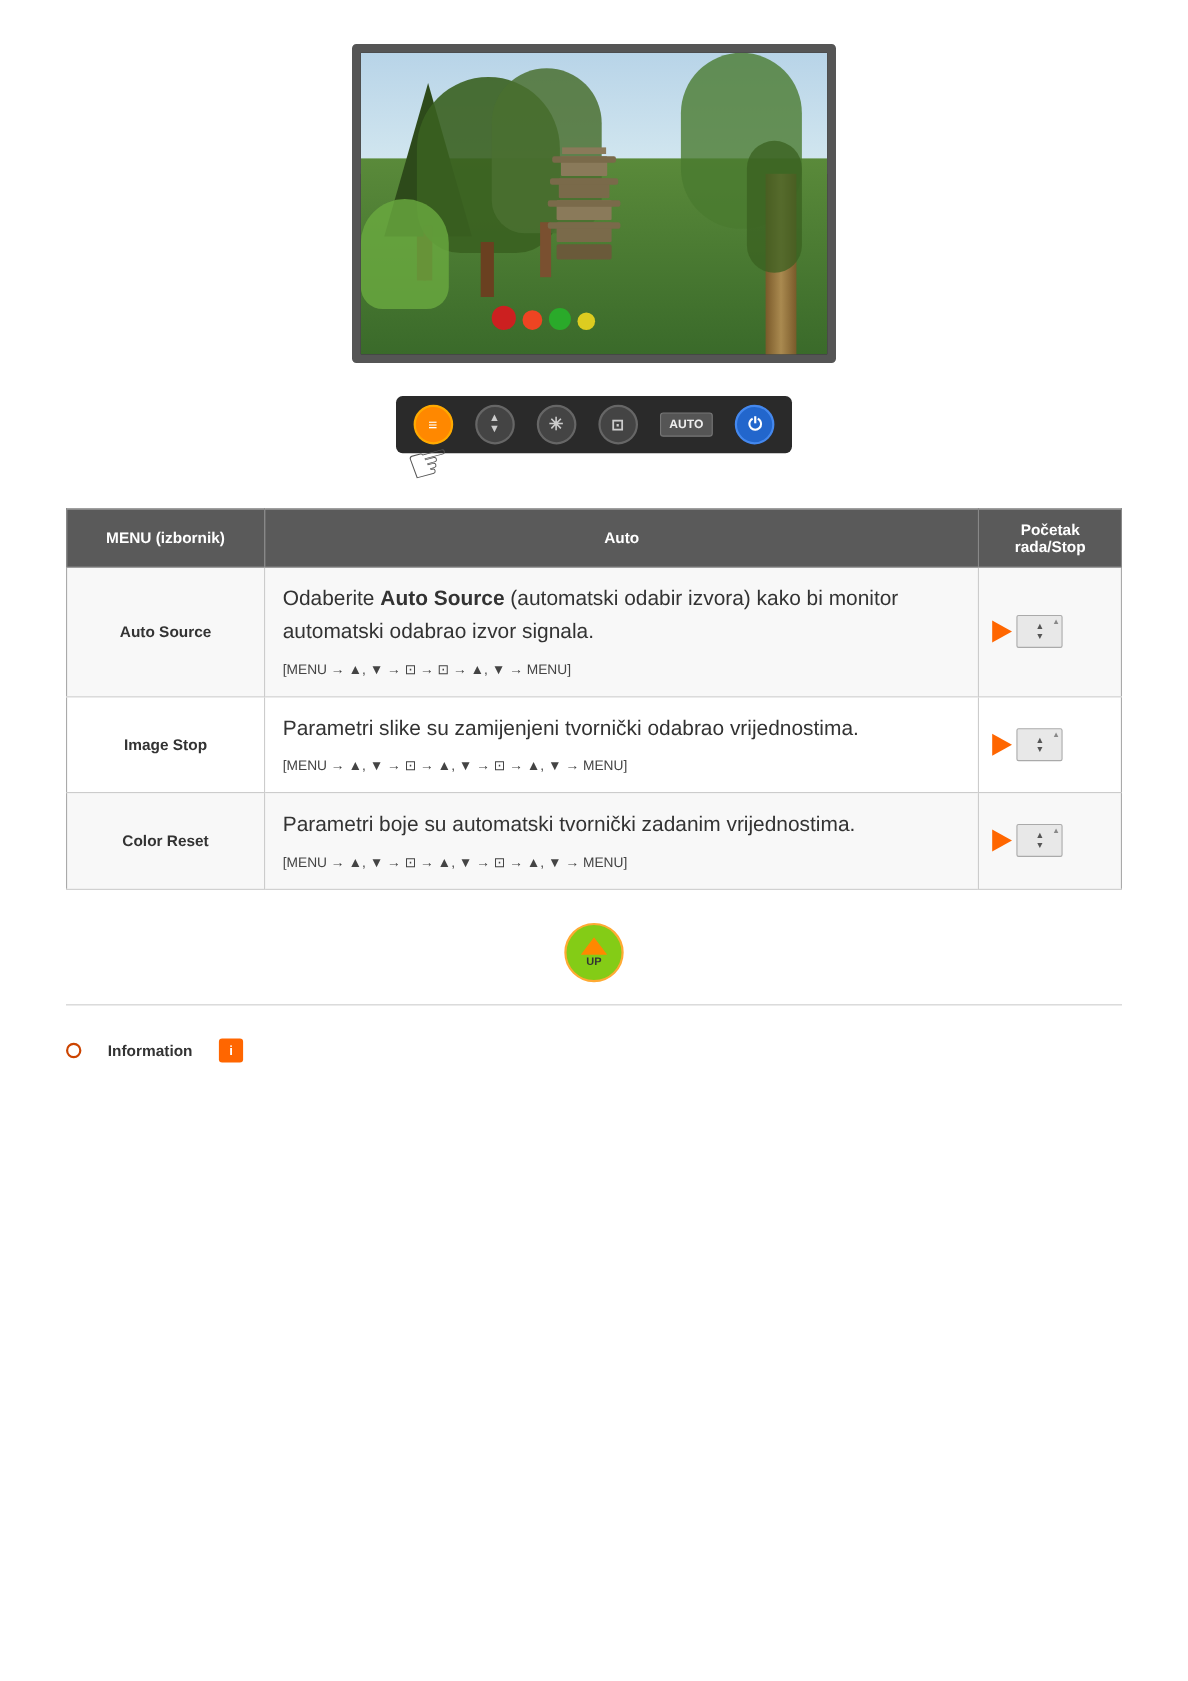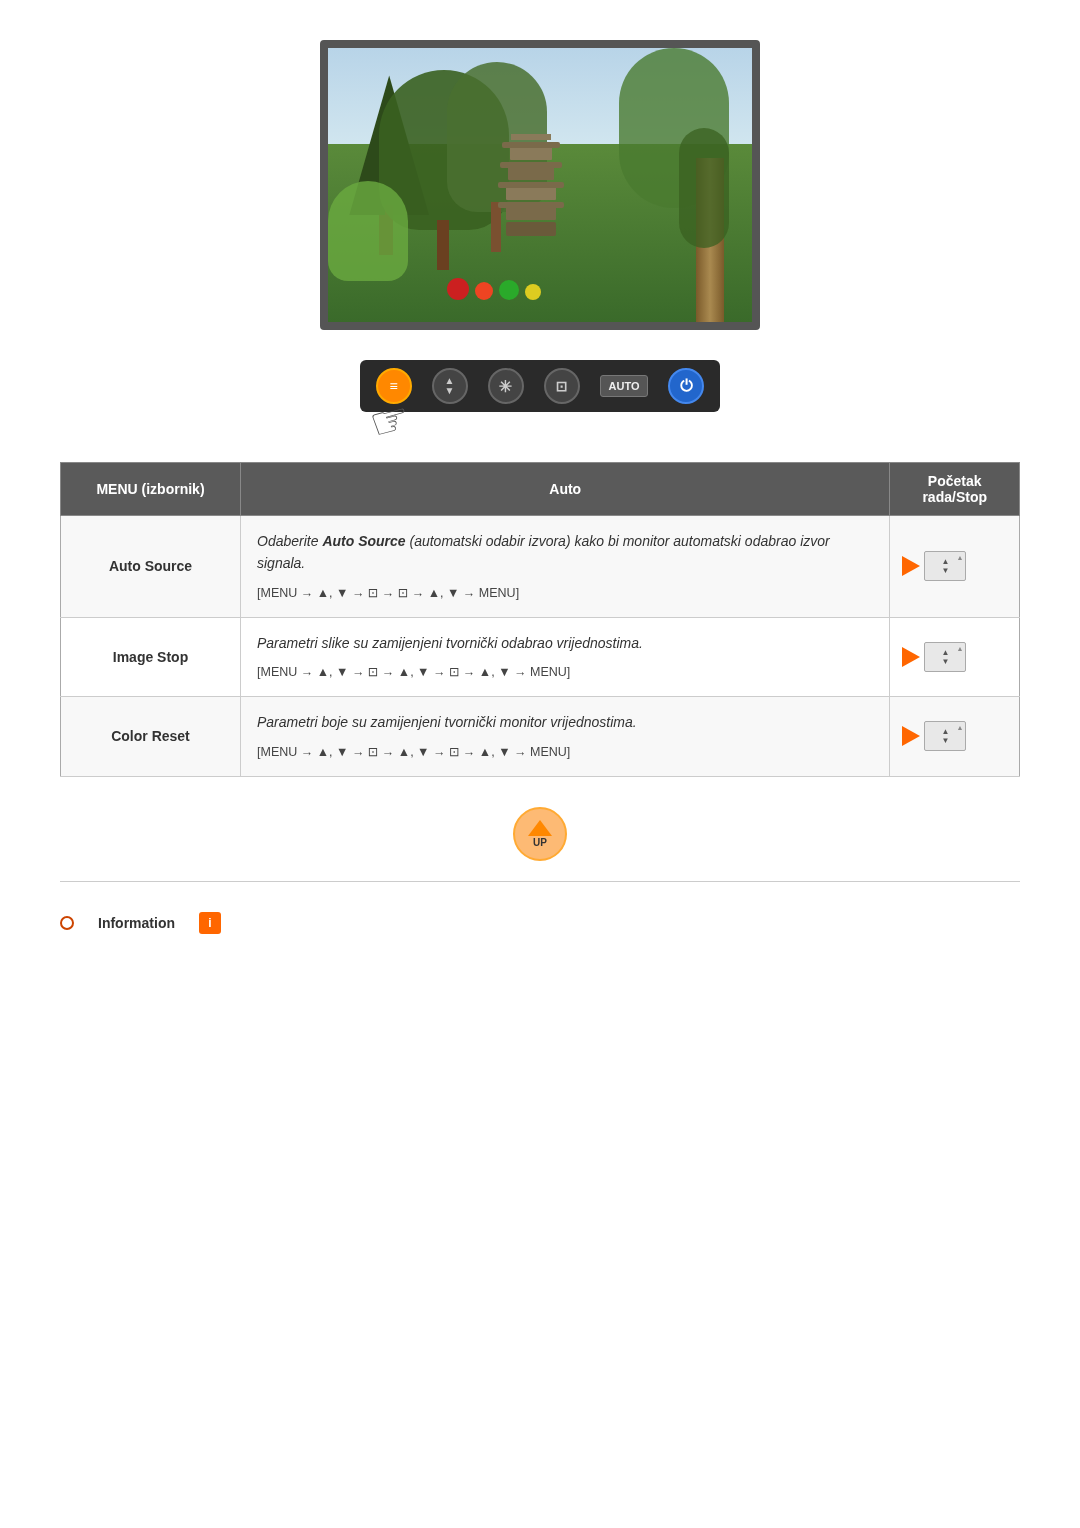--- a/index.html
+++ b/index.html
@@ -239,22 +239,21 @@
 
     .col-action {
       padding: 12px;
       text-align: center;
       vertical-align: middle;
       width: 120px;
     }
 
     .desc-text {
       margin-bottom: 8px;
-      font-size: 14px;
-      font-style: italic;
+      font-size: 19px;
     }
 
     .desc-path {
       font-size: 12.5px;
       color: #444;
     }
 
     
     .action-play {
       display: flex;
@@ -472,21 +471,21 @@
             </div>
           </td>
         </tr>
 
         <tr>
           <td class="col-menu">
             <span>Color Reset</span>
           </td>
           <td class="col-desc">
             <div class="desc-text">
-              Parametri boje su zamijenjeni tvornički monitor vrijednostima.
+              Parametri boje su automatski tvornički zadanim vrijednostima.
             </div>
             <div class="desc-path">
               [MENU → ▲, ▼ → ⊡ → ▲, ▼ → ⊡ → ▲, ▼ → MENU]
             </div>
           </td>
           <td class="col-action">
             <div class="action-play">
               <div class="play-triangle"></div>
               <div class="action-icon-small">
                 <span style="font-size:8px;color:#555;">▲<br>▼</span>
@@ -495,21 +494,21 @@
           </td>
         </tr>
       </tbody>
     </table>
   </div>
 
   <div class="up-section">
     <div style="position:relative;display:inline-flex;flex-direction:column;align-items:center;">
       <div style="position:relative;">
 
-        <div style="width:54px;height:54px;border-radius:50%;border:2px solid #ffaa33;display:flex;align-items:center;justify-content:center;background:#fdba74;">
+        <div style="width:54px;height:54px;border-radius:50%;border:2px solid #ffaa33;display:flex;align-items:center;justify-content:center;background:#84cc16;">
 
           <div style="display:flex;flex-direction:column;align-items:center;gap:0;">
             <div style="width:0;height:0;border-left:12px solid transparent;border-right:12px solid transparent;border-bottom:16px solid #ff8800;"></div>
             <div style="font-size:10px;font-weight:bold;color:#333;margin-top:1px;">UP</div>
           </div>
         </div>
       </div>
     </div>
   </div>
 

